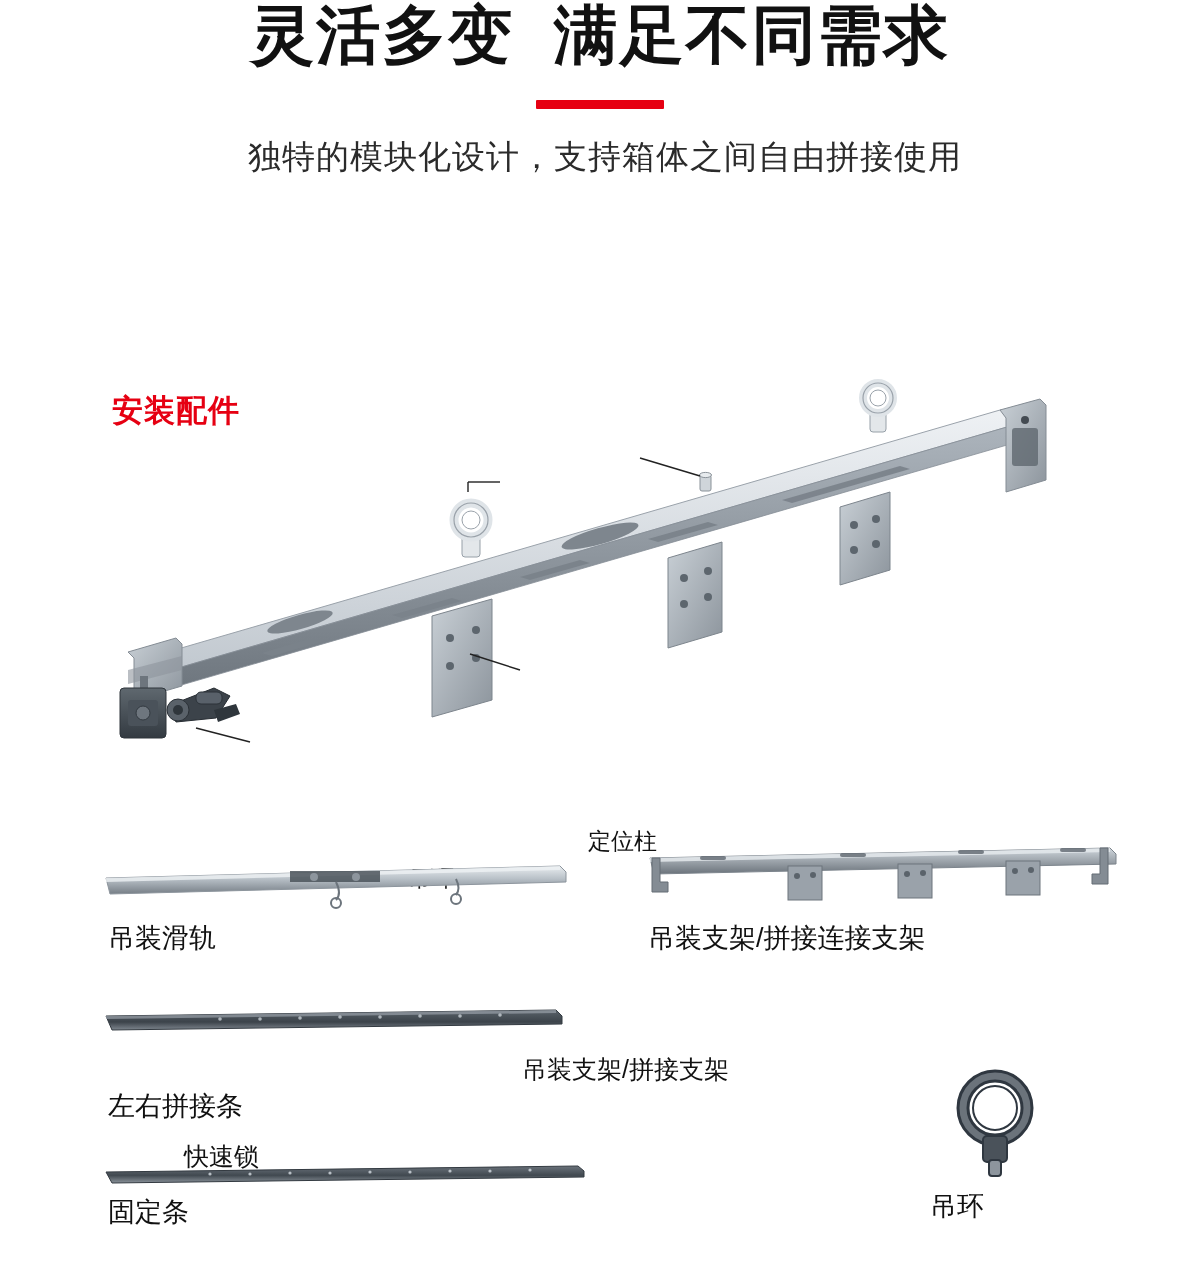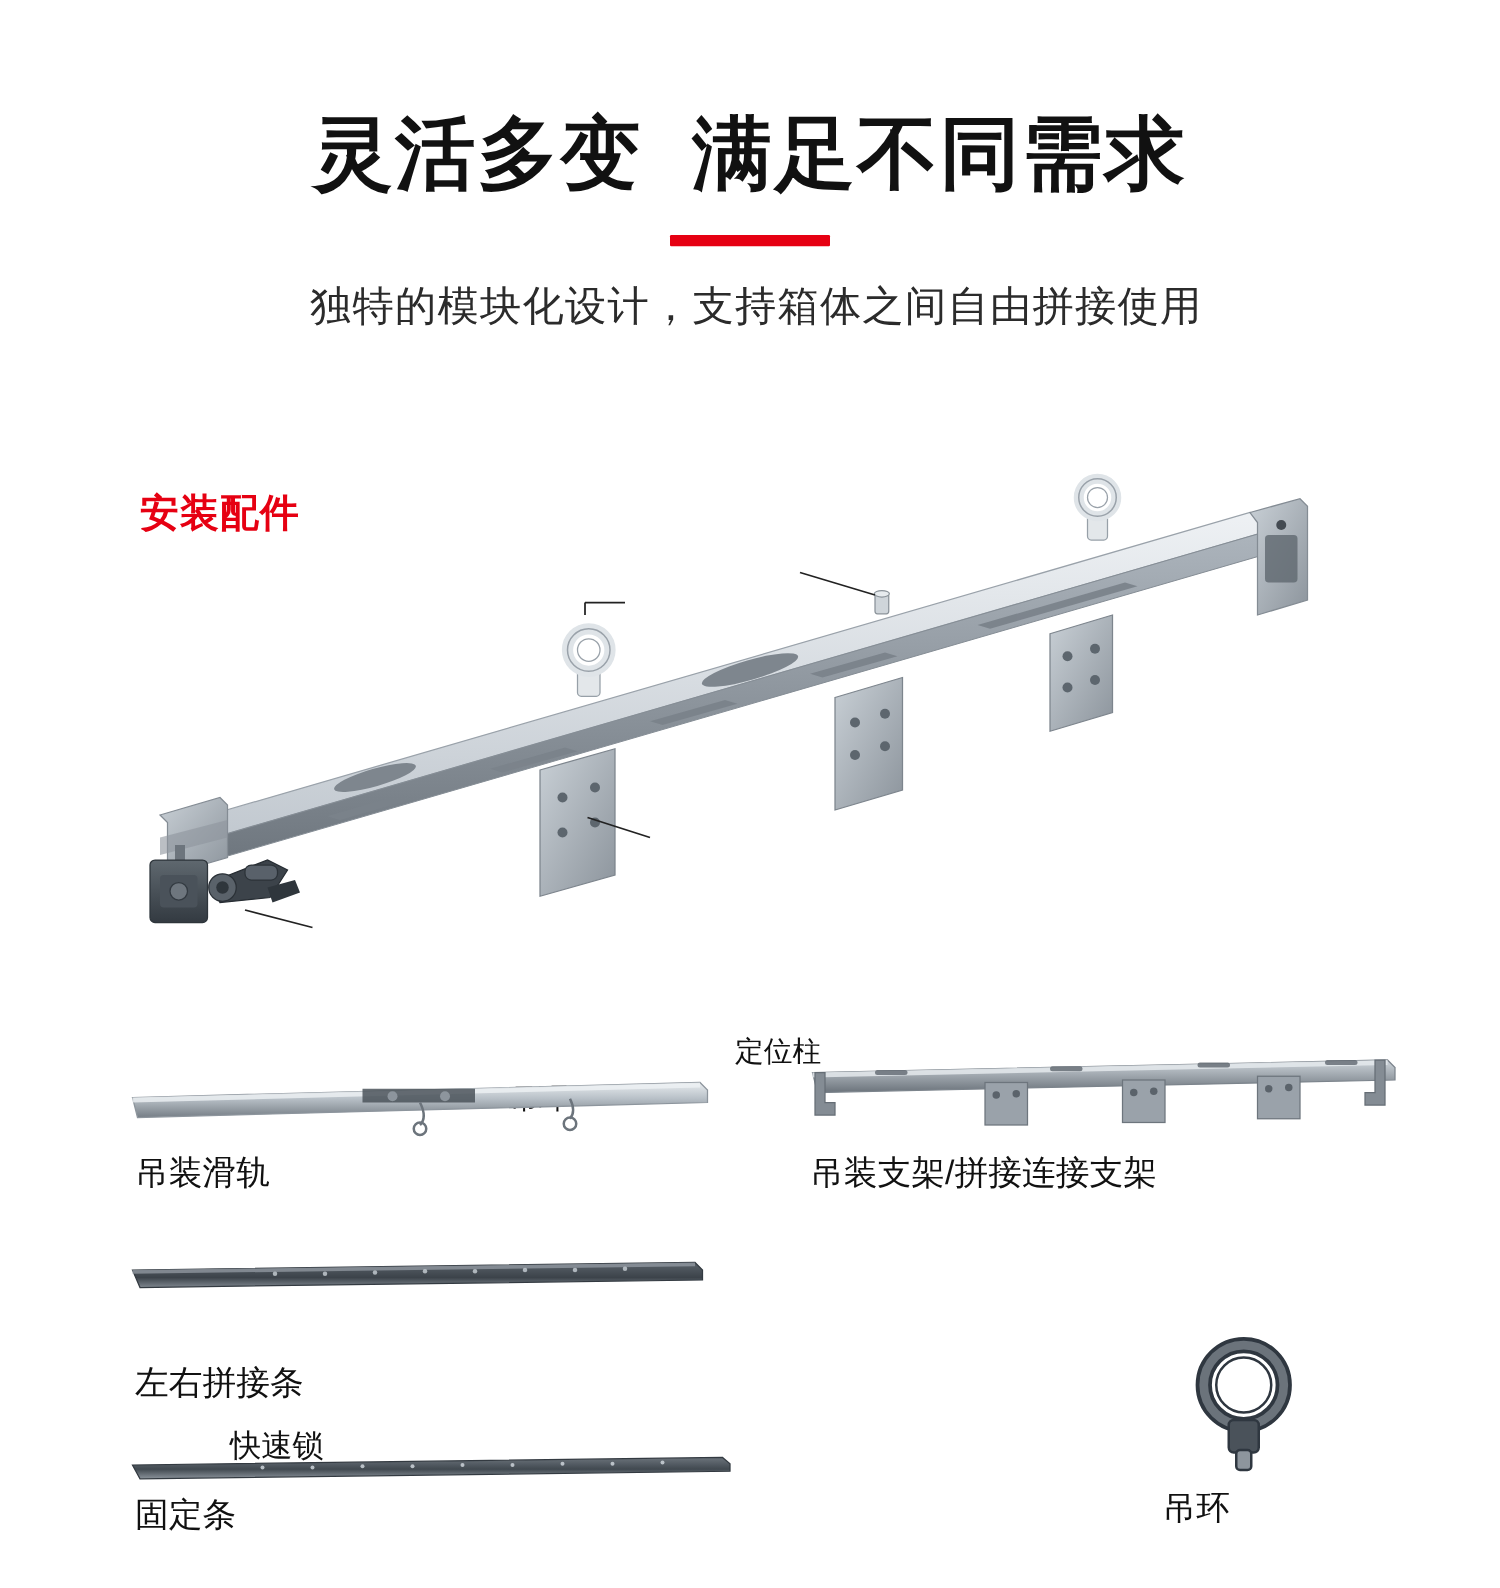--- a/index.html
+++ b/index.html
@@ -18,21 +18,20 @@
 
   
   .header {
     position: absolute;
     top: 0; left: 0;
     width: 1200px;
     text-align: center;
   }
   .main-title {
     margin: 0;
-    padding-top: 88px;
     font-size: 64px;
     font-weight: bold;
     letter-spacing: 2px;
     color: #111111;
     line-height: 1.12;
     white-space: pre;
   }
   .title-underline {
     width: 128px;
     height: 9px;
@@ -229,20 +228,21 @@
       <path d="M468 122 L468 112"></path>
       <path d="M500 112 L468 112"></path>
       <path d="M640 88 L700 106"></path>
       <path d="M520 300 L470 284"></path>
       <path d="M250 372 L196 358"></path>
     </g>
   </svg>
 
   <div class="callout-label" id="lbl-diaohuan">吊环</div>
   <div class="callout-label" id="lbl-dingweizhu">定位柱</div>
+  <div class="callout-label" id="lbl-zhijia">吊装支架/拼接支架</div>
   <div class="callout-label" id="lbl-kuaisuosuo">快速锁</div>
 </div>
 
 <div class="parts">
 
   <div class="part" id="part-rail">
     <svg width="470" height="70" viewBox="0 0 470 70">
       <defs>
         <linearGradient id="pr1" x1="0" y1="0" x2="0" y2="1">
           <stop offset="0%" stop-color="#e9edf0"></stop>

